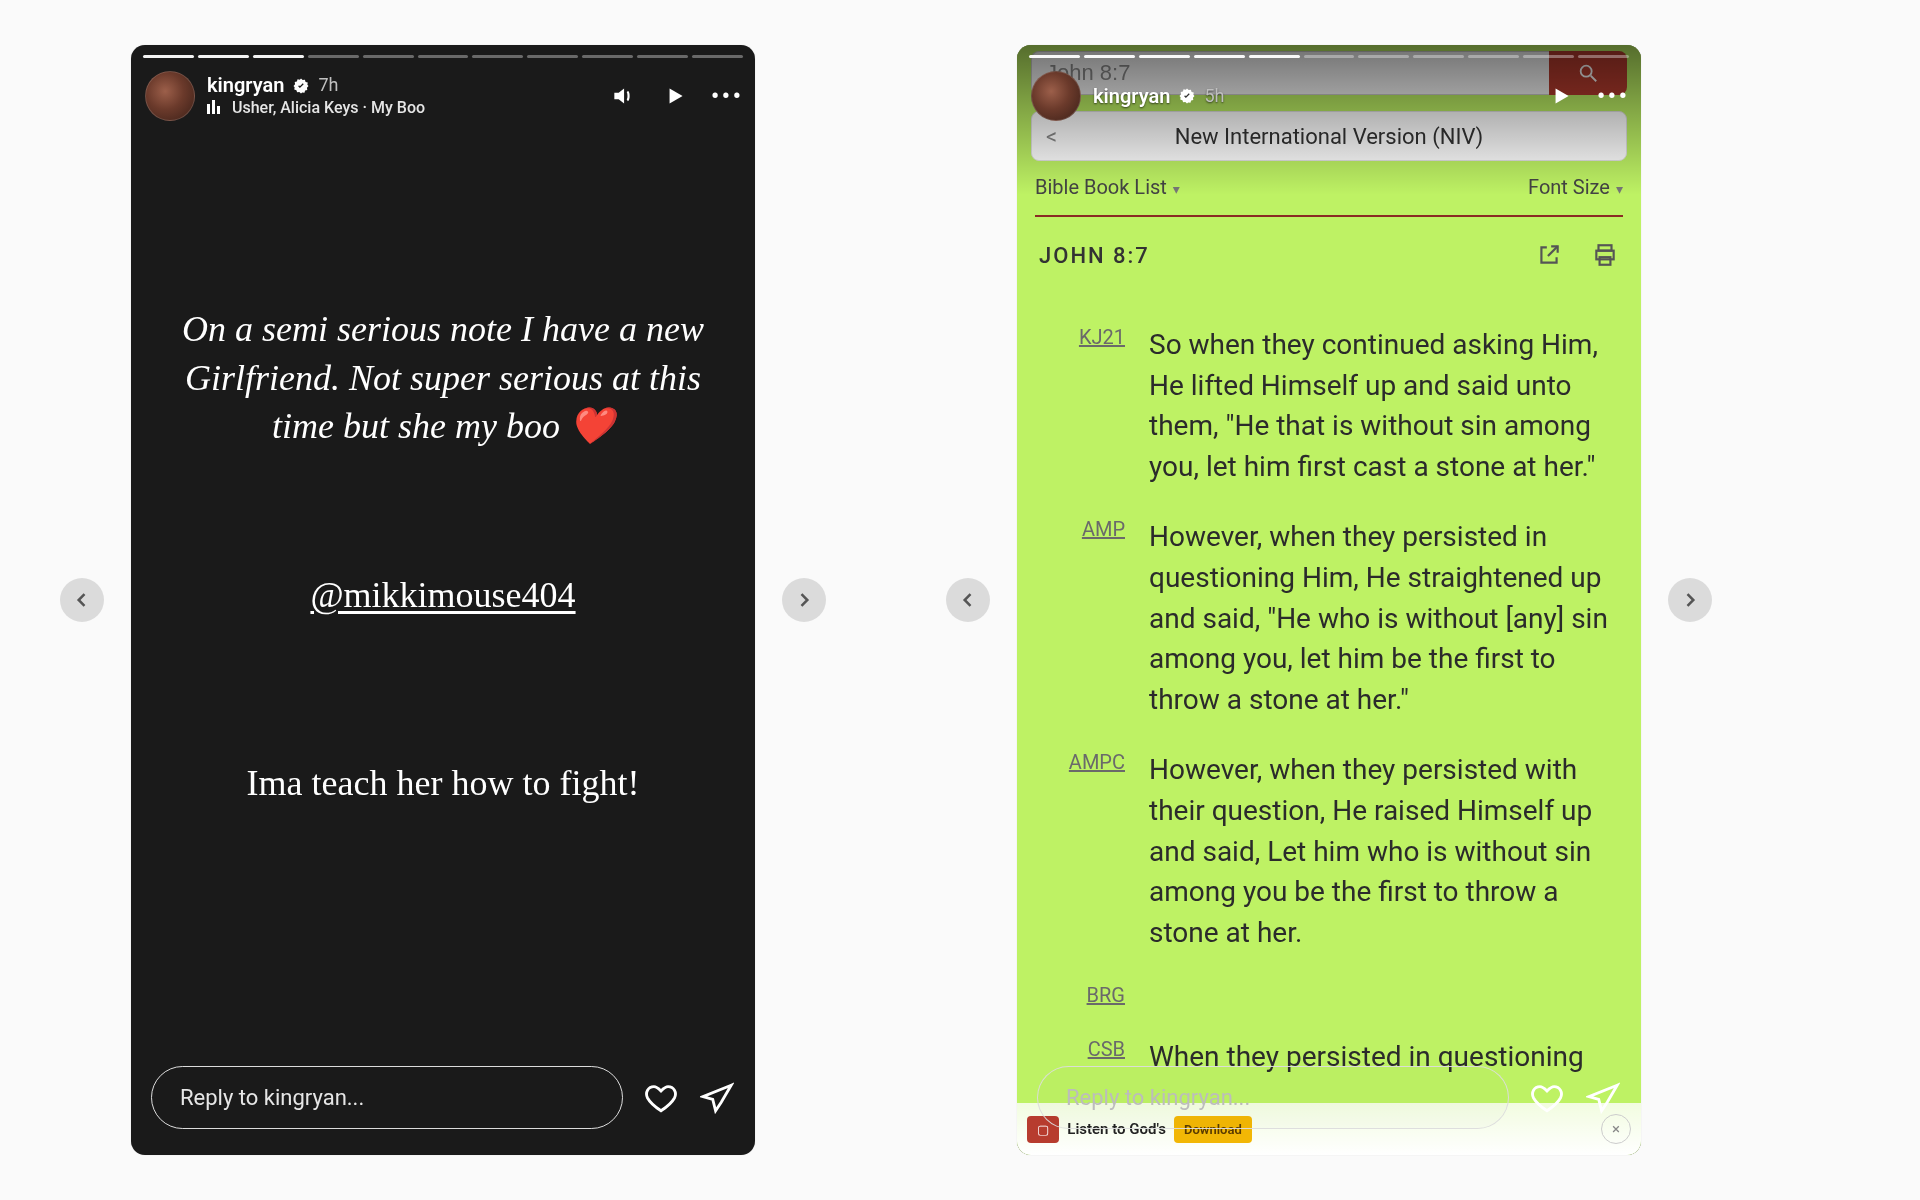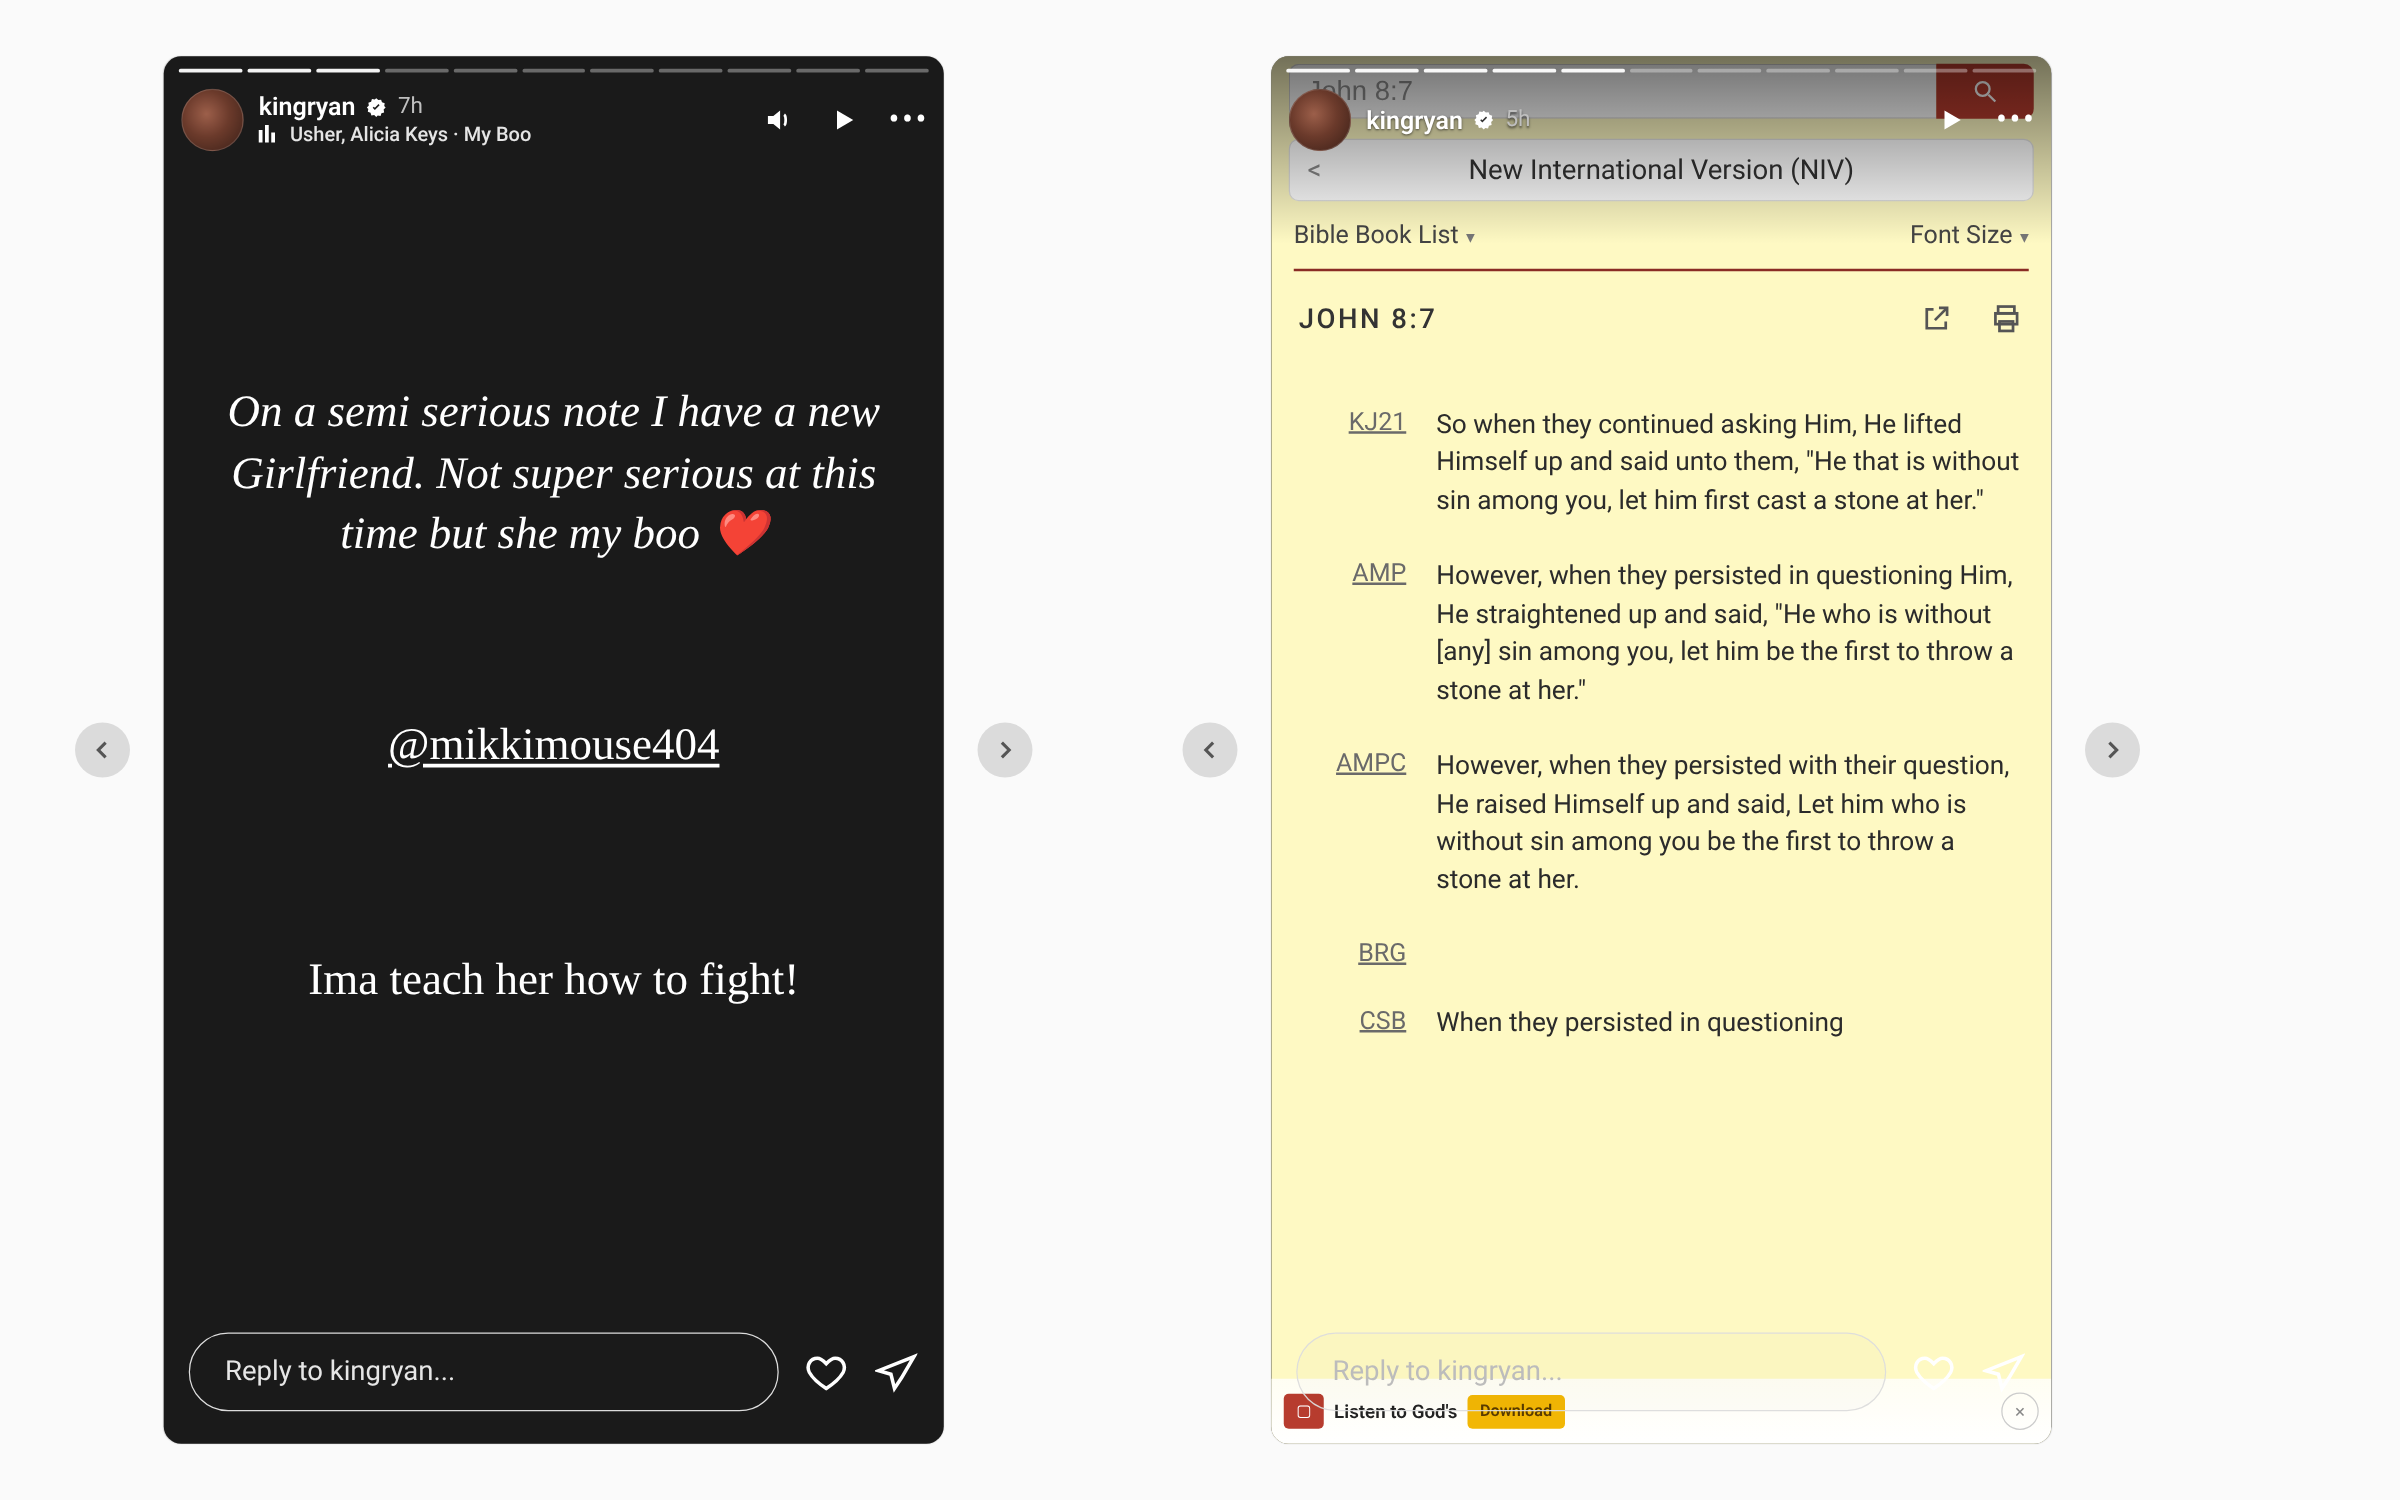--- a/index.html
+++ b/index.html
@@ -146,21 +146,21 @@
     border-radius: 40px;
     padding: 18px 28px;
     color: #e6e6e6;
     font-size: 22px;
   }
   .foot-ic { width:36px; height:36px; display:flex; align-items:center; justify-content:center; color:#fff; cursor:pointer; }
   .foot-ic svg { width:34px; height:34px; fill:none; stroke:#fff; stroke-width:2; }
   
   .underlay {
     position:absolute; inset:0;
-    background:#fef9c3;
+    background:#bef264;
     color:#222;
     text-decoration:underline;
   }
   .searchbar {
     position:absolute;
     top: 6px; left: 14px; right: 14px;
     height: 44px;
     display:flex;
   }
   .searchbar input {
@@ -215,21 +215,21 @@
   .refrow .ric { display:flex; gap:28px; color:#666; }
   .refrow .ric span { width:28px; height:28px; display:flex; align-items:center; justify-content:center; }
   .refrow svg { width:26px; height:26px; fill:none; stroke:#555; stroke-width:2; }
   .verses {
     position:absolute;
     top: 280px; bottom: 0; left: 22px; right: 22px;
     overflow:hidden;
   }
   .verse { display:flex; gap: 24px; margin-bottom: 30px; }
   .vcode { width: 86px; text-align:right; color:#6a6a6a; text-decoration:underline; font-size:20px; flex:none; }
-  .vtext { flex:1; font-size:21px; line-height:1.45; color:#2b2b2b; }
+  .vtext { flex:1; font-size:28px; line-height:1.45; color:#2b2b2b; }
   
   .topfade {
     position:absolute; top:0; left:0; right:0; height:150px;
     background: linear-gradient(to bottom, rgba(0,0,0,0.55), rgba(0,0,0,0.0));
     z-index: 40;
     pointer-events:none;
   }
   
   .story.right .reply-pill { border-color: rgba(220,220,220,0.95); color:#bcbcbc; background: rgba(0,0,0,0.01); }
   .story.right .story-head .uname,

